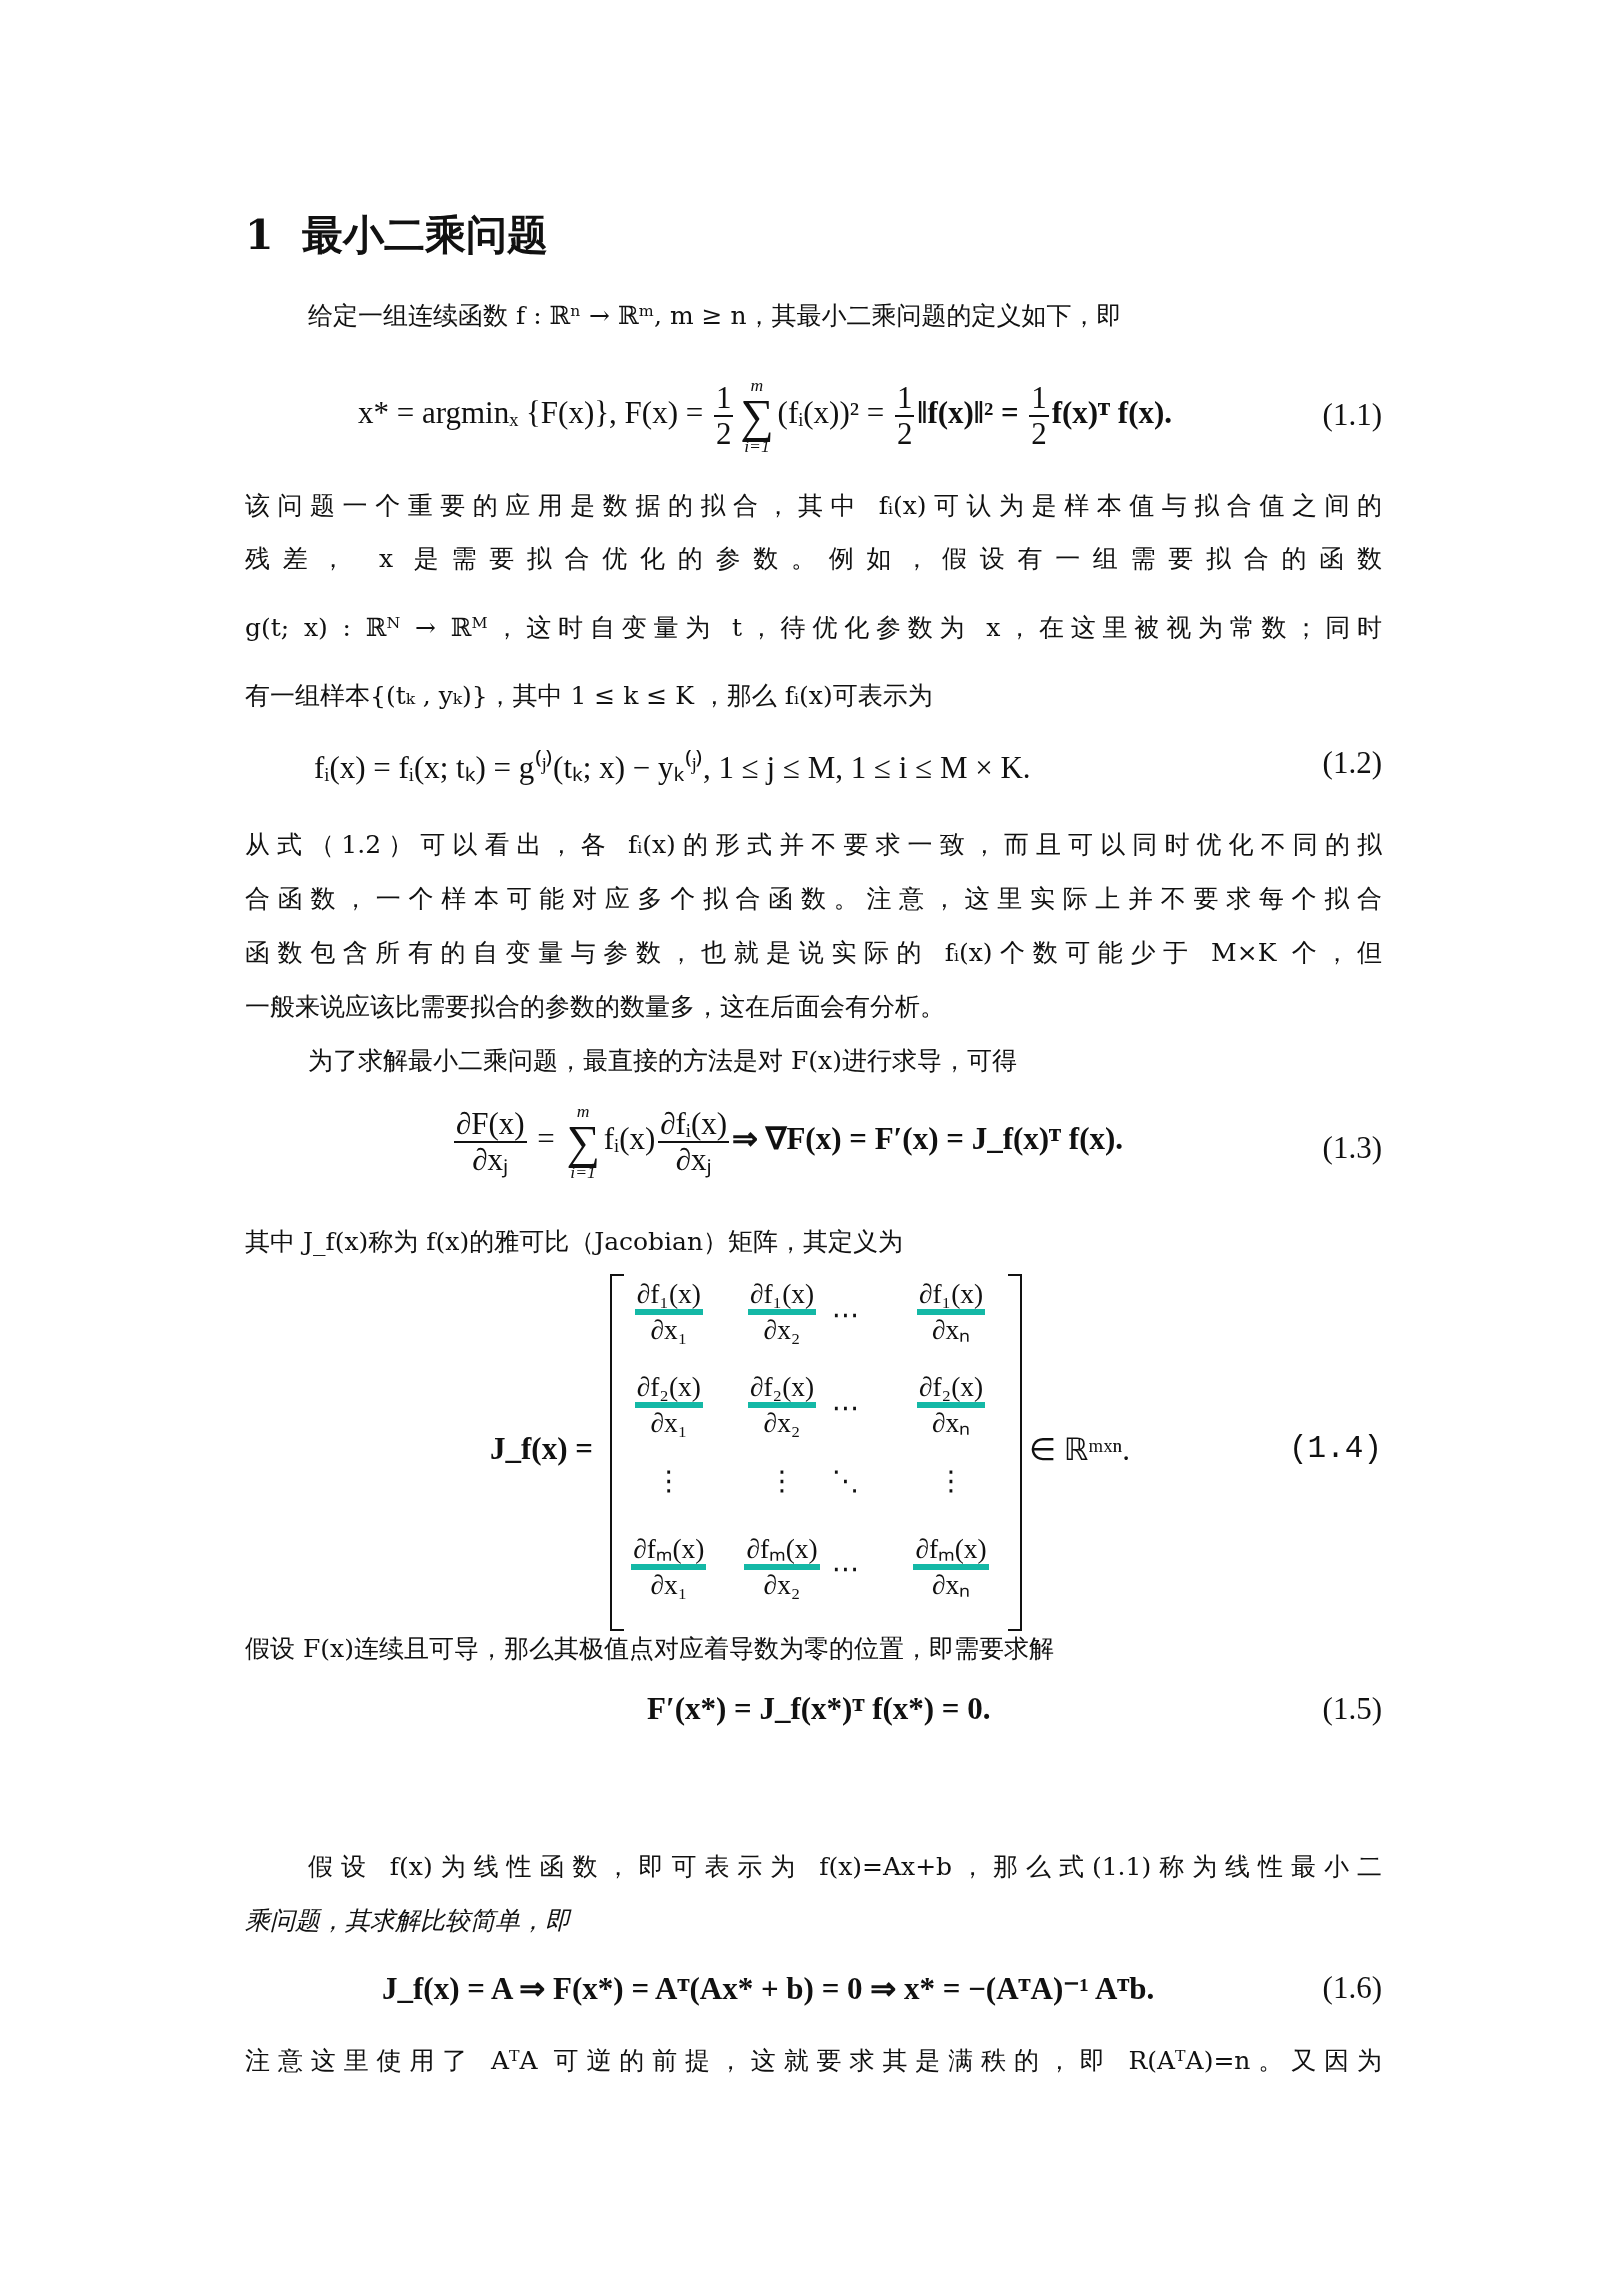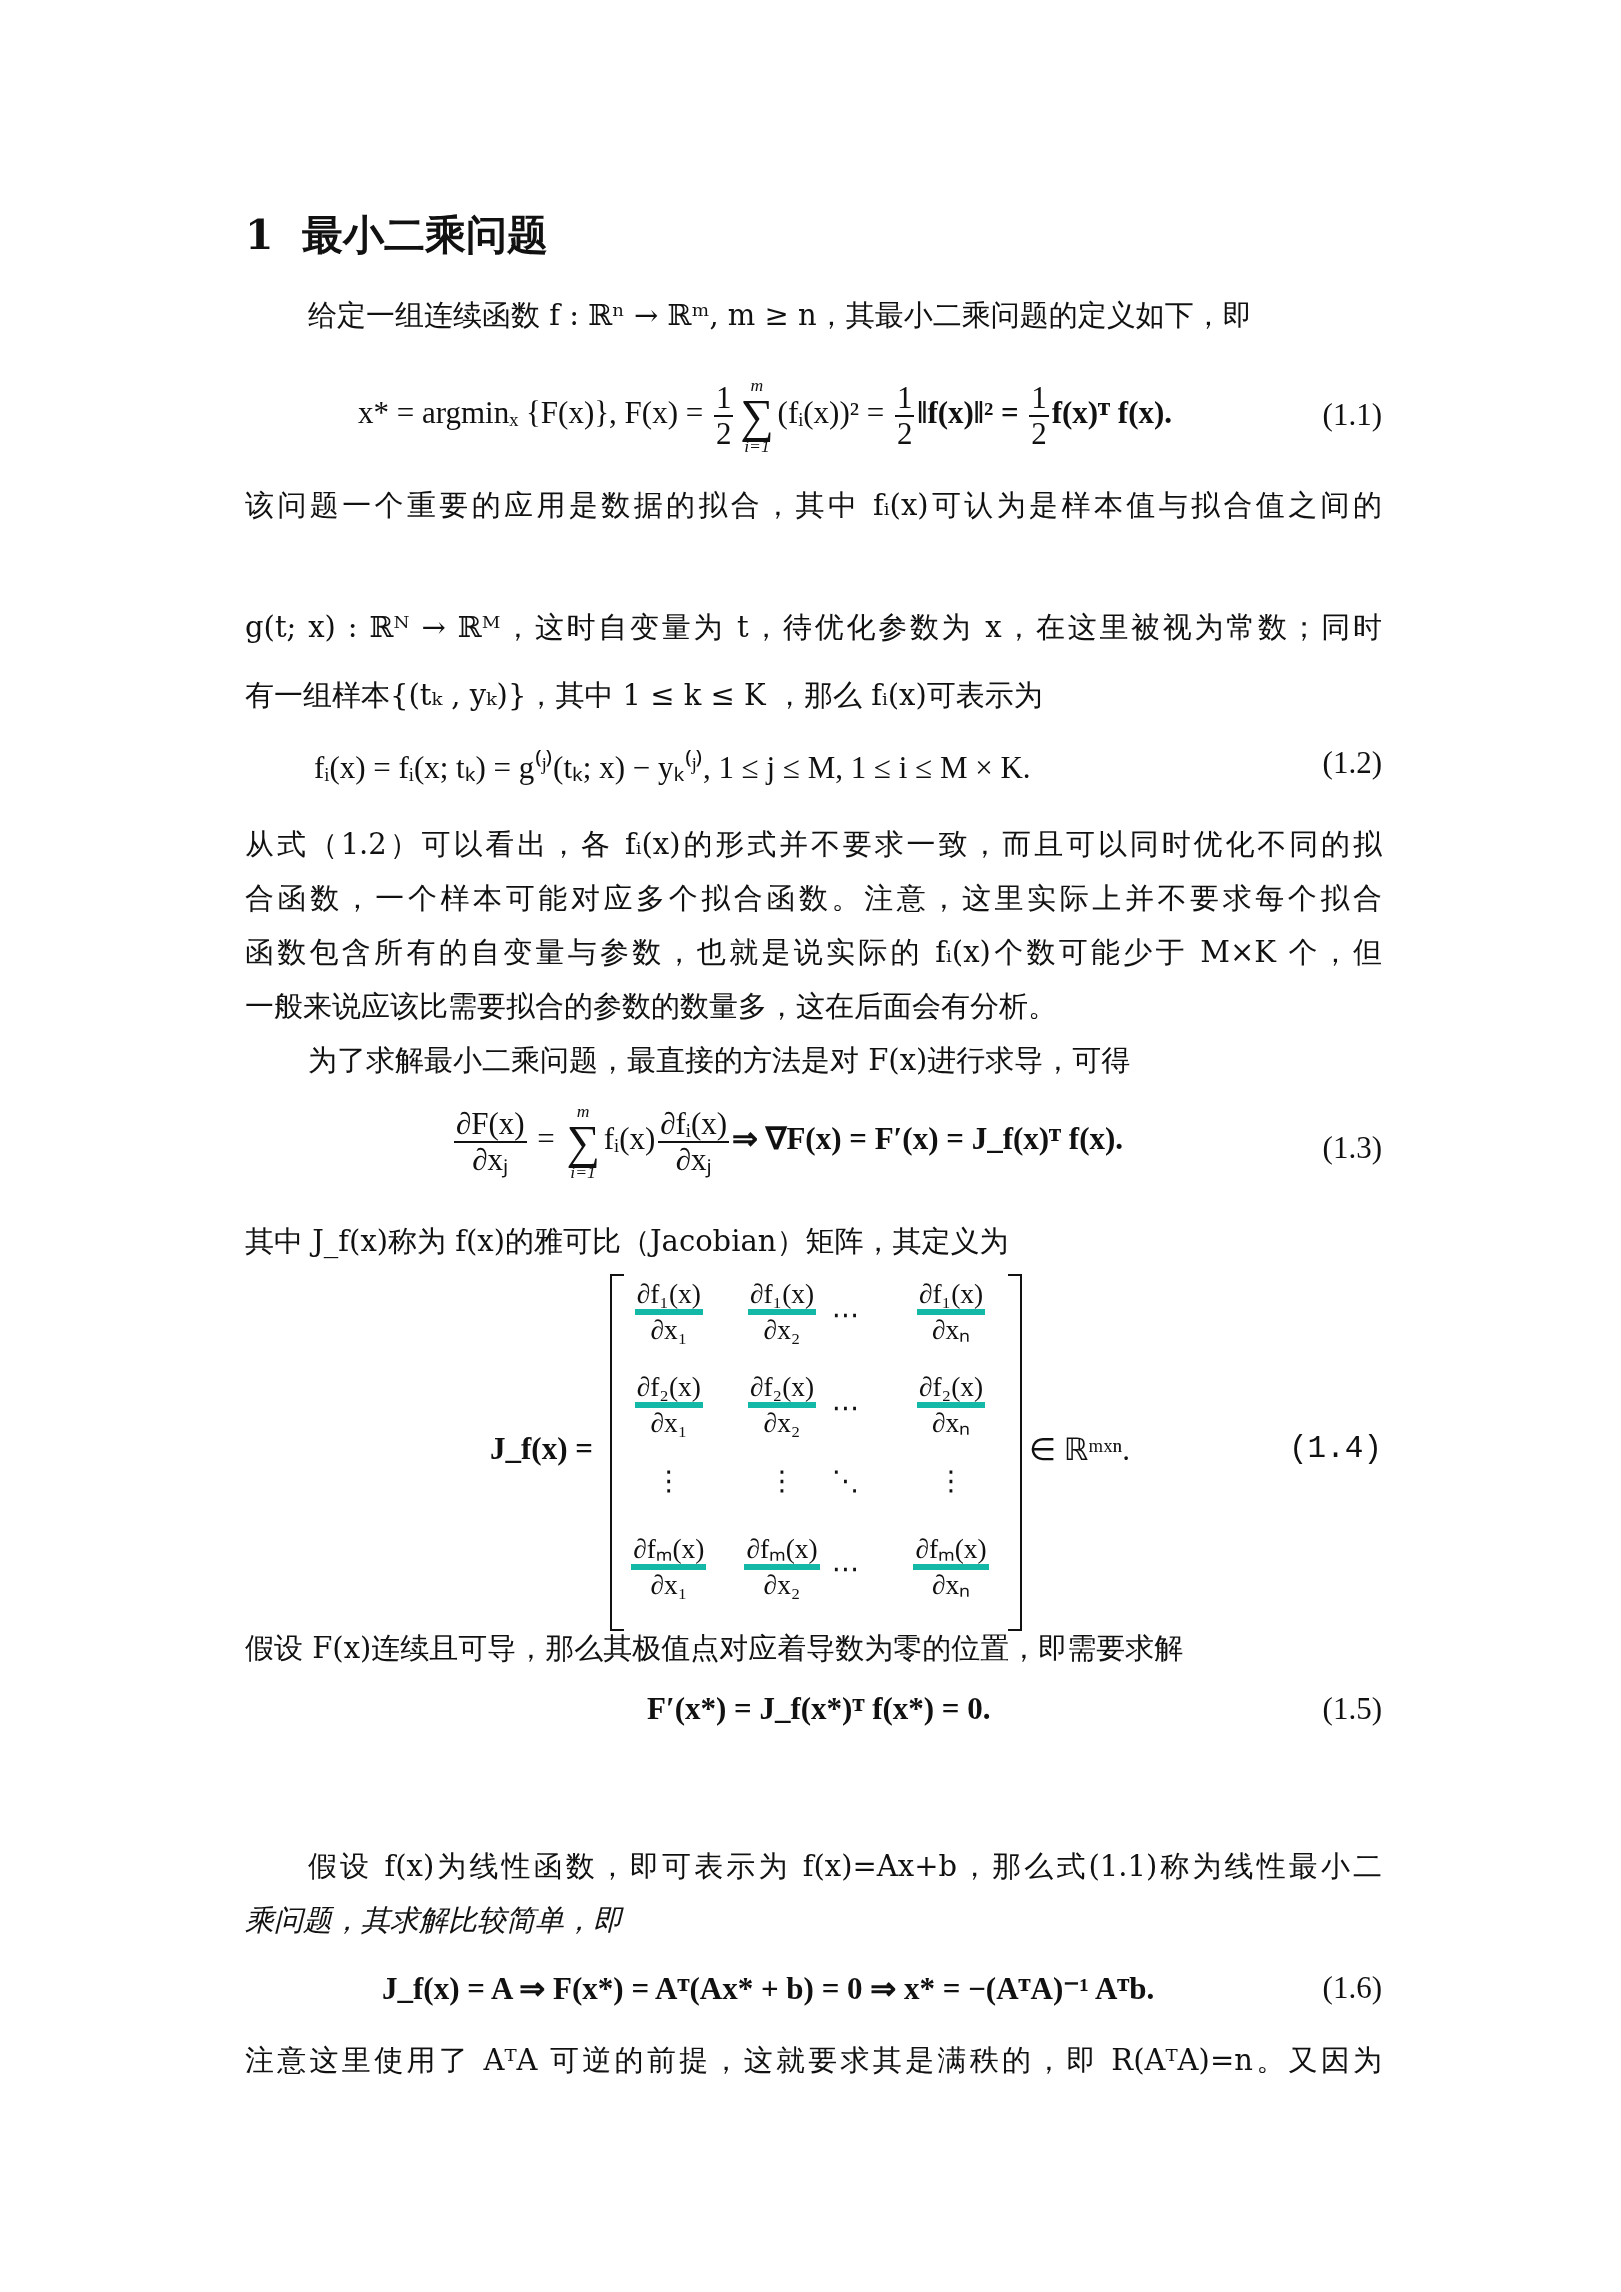--- a/index.html
+++ b/index.html
@@ -1,19 +1,19 @@
 <!DOCTYPE html>
 <html><head>
 <meta charset="utf-8">
 <style>
   html, body { margin:0; padding:0; background:#ffffff; }
   body { width:1621px; height:2293px; position:relative; overflow:hidden;
          font-family:"DejaVu Serif","Liberation Serif",serif; color:#111; }
   .page { position:absolute; left:0; top:0; width:1621px; height:2272px; }
-  .ln { position:absolute; left:245px; width:1137px; font-size:29px; line-height:43px; white-space:nowrap; }
+  .ln { position:absolute; left:245px; width:1137px; font-size:25px; line-height:43px; white-space:nowrap; }
   .h1 { position:absolute; left:245px; font-size:41px; font-weight:bold; line-height:55px; white-space:nowrap; }
   .h2 { position:absolute; left:245px; font-size:37px; font-weight:bold; line-height:51px; white-space:nowrap; }
   .indent { left:308px; }
   .just { text-align:justify; text-align-last:justify; }
   .eq { position:absolute; left:245px; width:1137px; height:78px; font-family:"Liberation Serif",serif; font-size:31px; }
   .eq .body { position:absolute; white-space:nowrap; }
   .eq .num { position:absolute; right:0; white-space:nowrap; font-family:"Liberation Serif",serif; font-size:31px; }
   .b { font-weight:bold; }
   .i { }
   .frac { display:inline-flex; flex-direction:column; align-items:center; vertical-align:middle; margin:0 2.9px; }
@@ -57,20 +57,21 @@
         </span><span class="b">‖f(x)‖² =</span>
       <span class="frac">
           <span>1</span>
           <span>2</span>
         </span><span class="b">f(x)ᵀ f(x).</span>
     </div>
     <div class="num" style="top:19.6px;">(1.1)</div>
   </div>
 
   <div class="ln just" style="top:484px;">该问题一个重要的应用是数据的拟合，其中 fᵢ(x)可认为是样本值与拟合值之间的</div>
+  <div class="ln just" style="top:537px;">残差， x 是需要拟合优化的参数。例如，假设有一组需要拟合的函数</div>
   <div class="ln just" style="top:606px;">g(t; x) : ℝᴺ → ℝᴹ，这时自变量为 t，待优化参数为 x，在这里被视为常数；同时</div>
   <div class="ln" style="top:674px;">有一组样本{(tₖ , yₖ)}，其中 1 ≤ k ≤ K ，那么 fᵢ(x)可表示为</div>
 
   <div class="eq" style="top:745px; height:49px;">
     <div class="body i" style="left:69px; top:0;">fᵢ(x) = fᵢ(x; tₖ) = g⁽ʲ⁾(tₖ; x) − yₖ⁽ʲ⁾, 1 ≤ j ≤ M, 1 ≤ i ≤ M × K.</div>
     <div class="num" style="top:0;">(1.2)</div>
   </div>
 
   <div class="ln just" style="top:823px;">从式（1.2）可以看出，各 fᵢ(x)的形式并不要求一致，而且可以同时优化不同的拟</div>
   <div class="ln just" style="top:877px;">合函数，一个样本可能对应多个拟合函数。注意，这里实际上并不要求每个拟合</div>

